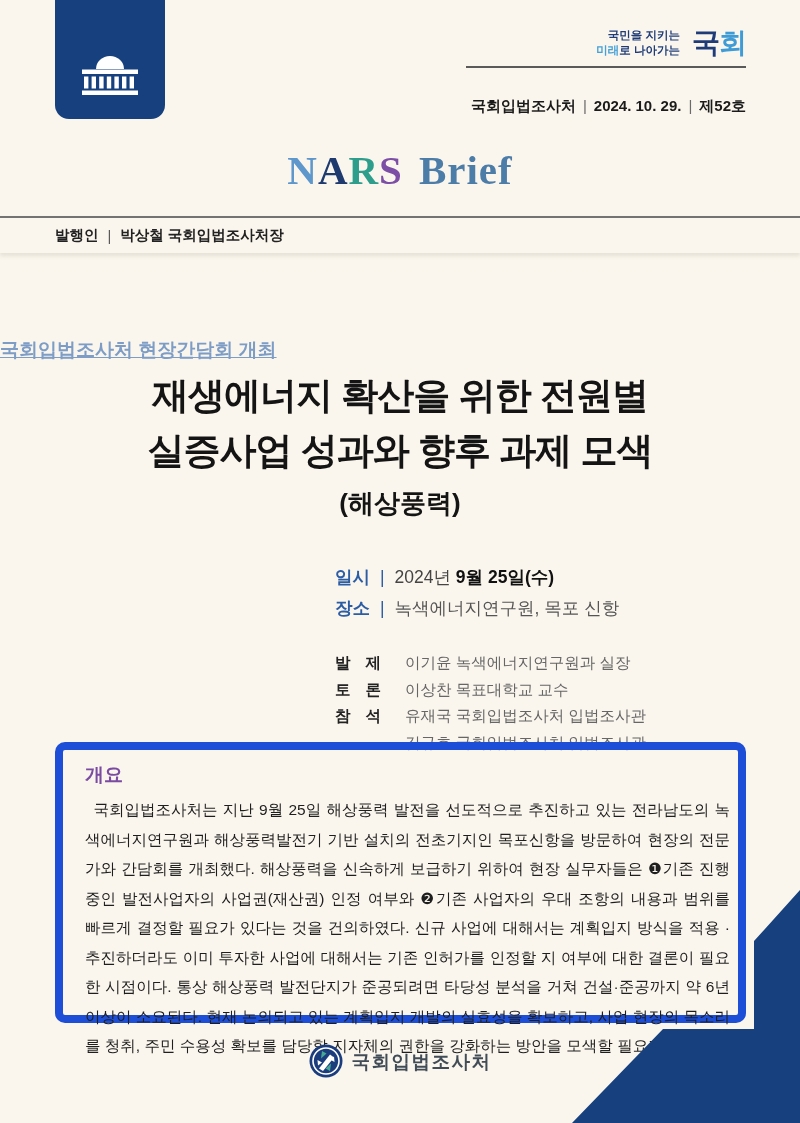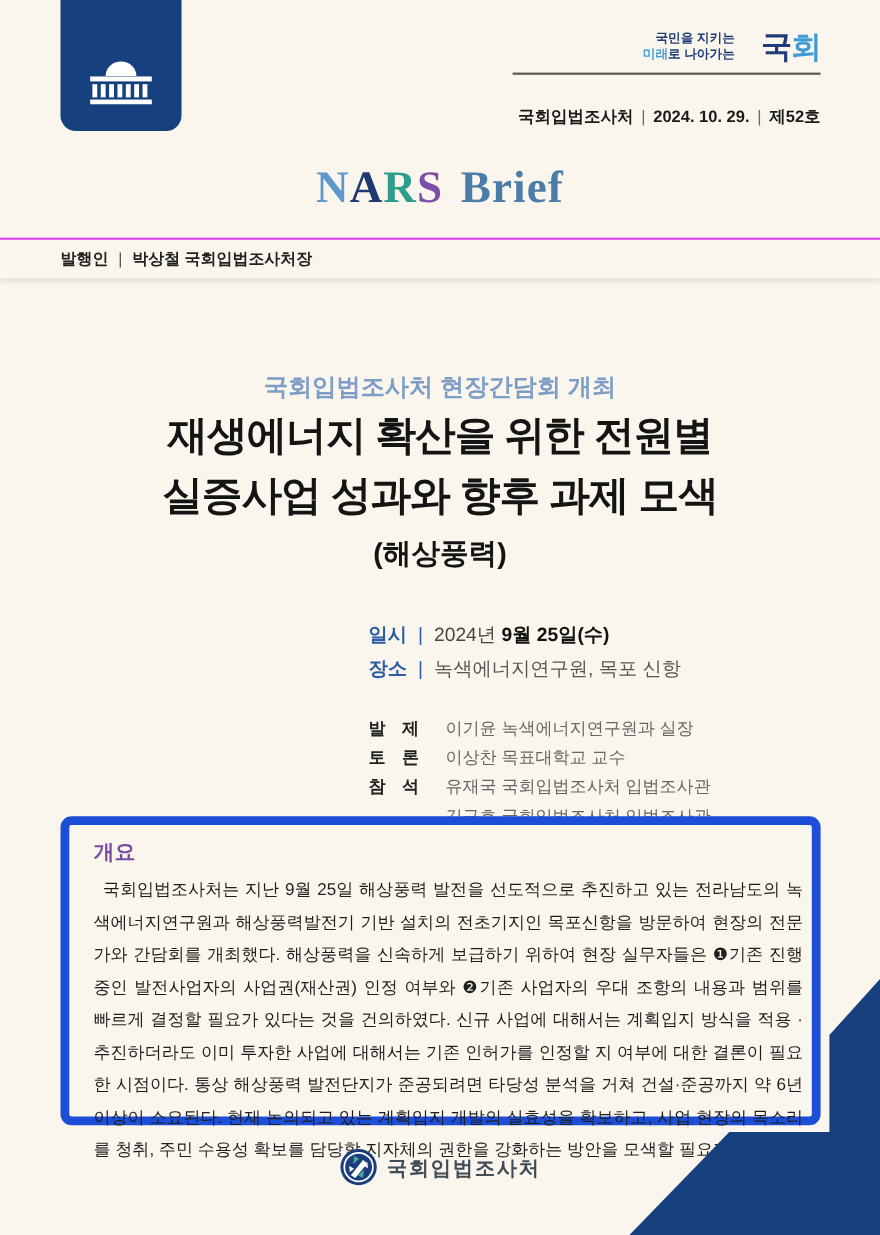--- a/index.html
+++ b/index.html
@@ -15,51 +15,51 @@
   
   .corner-tab {
     position:absolute; left:55px; top:0; width:110px; height:119px;
     background:#17417E; border-radius:0 0 14px 14px;
     display:flex; align-items:flex-end; justify-content:center;
     padding-bottom:24px;
   }
 
   
   .hdr-right { position:absolute; top:28px; right:54px; text-align:right; }
-  .slogan-row { display:flex; align-items:center; justify-content:flex-end; gap:24px; }
+  .slogan-row { display:flex; align-items:center; justify-content:flex-end; gap:12px; }
   .slogan { font-size:11.5px; font-weight:bold; color:#1F3C78; line-height:15px; text-align:right; }
   .slogan .accent { color:#45A1D8; }
   .assembly-glyph { font-size:28px; font-weight:bold; letter-spacing:-1px; color:#1F3C78; line-height:30px; }
   .assembly-glyph .g2 { color:#3E9BD6; }
   .hdr-rule { position:absolute; top:66px; right:54px; width:280px; height:1.5px; background:#5a5a5a; }
   .hdr-meta { position:absolute; top:77px; right:54px; font-size:15px; font-weight:bold; color:#1b1b1b;margin-top:20px; }
   .hdr-meta .sep { font-weight:normal; color:#6a6a6a; margin:0 7px; }
 
   
   .nars { position:absolute; top:146px; left:0; width:100%; text-align:center;
           font-family:"Liberation Serif", serif; font-weight:bold; font-size:41px; letter-spacing:1px; }
   .nars .l-n { color:#5E97CC; }
   .nars .l-a { color:#1E3A6E; }
   .nars .l-r { color:#2E9E8C; }
   .nars .l-s { color:#7C4EA5; }
   .nars .brief { color:#4C7CA8; margin-left:16px; }
 
   
   .pub-band {
     position:absolute; top:216px; left:0; width:100%; height:37px;
-    border-top:2px solid #d946ef; background:#FAF6ED;
+    border-top:2px solid #737373; background:#FAF6ED;
     box-shadow:0 3px 4px rgba(90,80,60,0.12);
     display:flex; align-items:center; padding-left:55px;
     font-size:14.5px; font-weight:bold; color:#222;
   }
   .pub-band .sep { font-weight:normal; color:#555; margin:0 9px; }
 
   
-  .eyebrow { position:absolute; top:337px; width:100%; text-align:center;
-             font-size:22px; font-weight:bold; color:#7D9DC6; }
+  .eyebrow { position:absolute; top:337px; width:100%; 
+             font-size:19px; font-weight:bold; color:#7D9DC6;text-decoration:underline; }
   .main-title { position:absolute; top:368px; width:100%; text-align:center;
                 font-size:37px; font-weight:bold; color:#141414; line-height:55px; letter-spacing:-1px; }
   .sub-title { position:absolute; top:486px; width:100%; text-align:center;
                font-size:26px; font-weight:bold; color:#141414; }
 
   
   .event-info { position:absolute; left:335px; top:562px; font-size:17.5px; line-height:31px; }
   .event-info .lbl { color:#2B5CA4; font-weight:bold; }
   .event-info .bar { color:#2B5CA4; margin:0 10px; font-weight:normal; }
   .event-info .reg { color:#444; }

